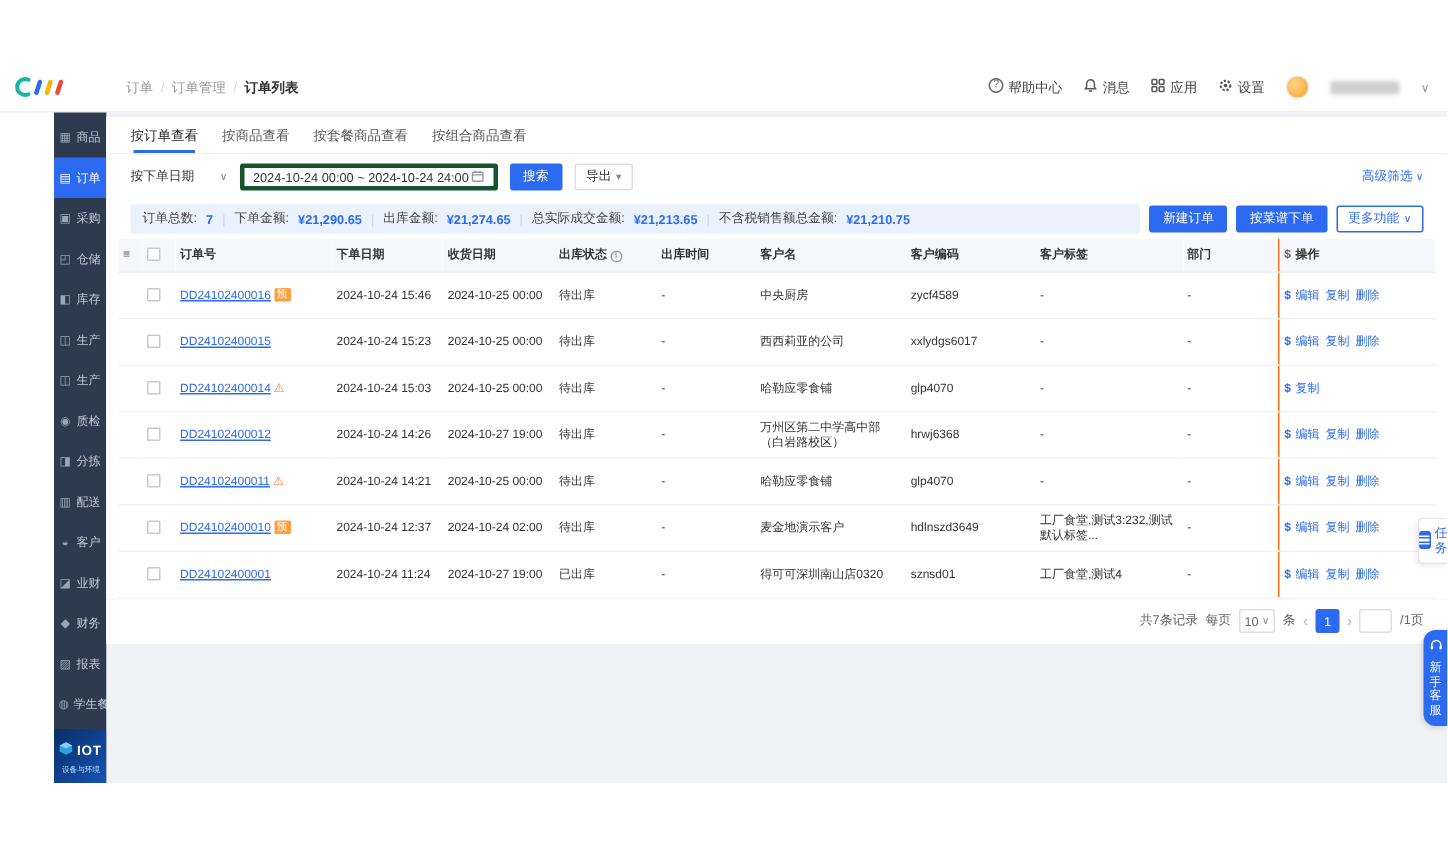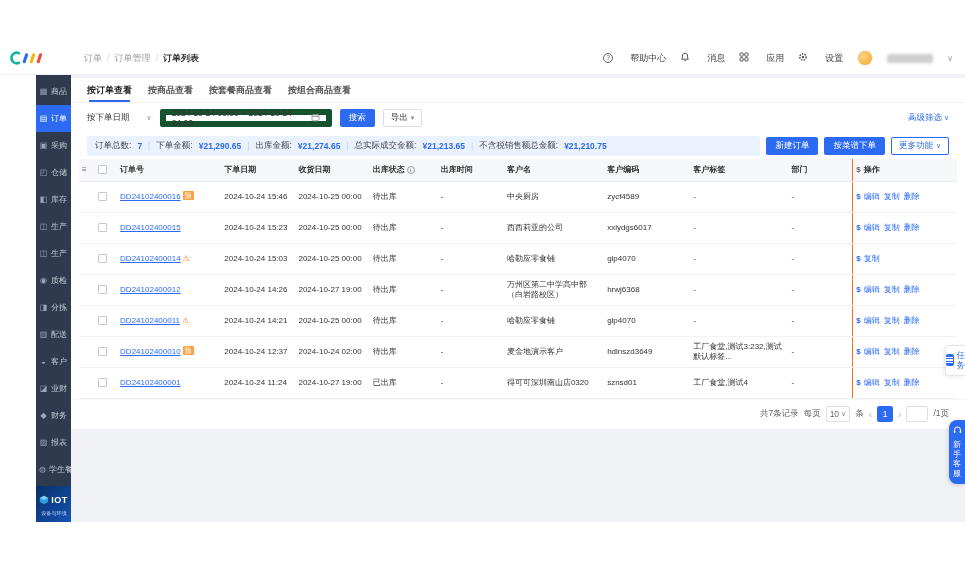--- a/index.html
+++ b/index.html
@@ -6,21 +6,21 @@
   html,body{width:965px;height:565px;background:#fff;font-family:"Liberation Sans",sans-serif;color:#333;overflow:hidden}
   .page{position:relative;width:965px;height:565px;background:#fff}
 
   
   .topbar{position:absolute;left:0;top:42px;width:965px;height:33px;background:#fff;border-bottom:1px solid #f0f0f0;display:flex;align-items:center}
   .logo{margin-left:8px;display:flex;align-items:center}
   .breadcrumb{margin-left:24px;font-size:9px;color:#999;display:flex;align-items:center;gap:5px}
   .bc-sep{color:#d8d8d8}
   .bc-current{color:#333;font-weight:700}
   .topbar-right{margin-left:auto;margin-right:12px;display:flex;align-items:center;gap:14px;font-size:9px;color:#444}
-  .top-action{display:flex;align-items:center;gap:17px;cursor:pointer}
+  .top-action{display:flex;align-items:flex-start;gap:3px;cursor:pointer}
   .icon-q{width:10px;height:10px;border:1px solid #666;border-radius:50%;font-size:7px;line-height:8px;text-align:center;color:#666}
   .avatar{width:16px;height:16px;border-radius:50%;background:radial-gradient(circle at 35% 35%,#ffd38a,#f5a623);border:1px solid #eee}
   .blur-name{width:46px;height:9px;background:#cfcfcf;border-radius:2px;filter:blur(1.5px)}
   .chev{color:#999;font-size:8px}
 
   
   .sidebar{position:absolute;left:36px;top:75px;width:35px;height:447px;background:#2e3a4d;display:flex;flex-direction:column}
   .side-menu{flex:1;padding-top:3px}
   .side-item{height:27px;display:flex;align-items:center;gap:3px;padding-left:3px;color:#c2cad6;font-size:8px;cursor:pointer;white-space:nowrap}
   .side-item .s-icon{font-size:8px;width:9px;text-align:center;color:#9aa6b8}
@@ -28,28 +28,28 @@
   .side-item.active .s-icon{color:#fff}
   .side-logo{height:36px;background:linear-gradient(135deg,#0a2f66,#1553b5);display:flex;flex-direction:column;align-items:center;justify-content:center;color:#fff;cursor:pointer}
   .side-logo .row1{display:flex;align-items:center;gap:2px}
   .side-logo b{font-size:9px;letter-spacing:.5px}
   .side-logo .sub{font-size:6px;color:#bcd8ff;transform:scale(.85)}
 
   
   .main{position:absolute;left:71px;top:75px;width:894px;height:447px;background:#f0f2f5}
   .card{margin-top:3px;background:#fff}
 
-  .tabs{height:25px;display:flex;align-items:center;gap:16px;padding:0 16px;font-size:9px;font-weight:700;color:#333;border-bottom:1px solid #f2f2f2;background:#fff}
+  .tabs{height:25px;display:flex;align-items:center;gap:16px;padding:0 16px;font-size:9px;font-weight:400;color:#333;border-bottom:1px solid #f2f2f2;background:#fff}
   .tab{position:relative;height:100%;display:flex;align-items:center;cursor:pointer;color:#555}
   .tab.active{color:#222}
   .tab.active:after{content:"";position:absolute;left:2px;right:2px;bottom:0;height:2px;background:#2d6af2}
 
   .filter-row{height:30px;display:flex;align-items:center;gap:8px;padding:0 16px;font-size:8.5px;background:#fff}
   .date-type{display:flex;align-items:center;gap:17px;cursor:pointer;color:#333}
-  .ctl{height:18px;border:6px solid #14532d;border-radius:2px;background:#fff;display:flex;align-items:center;padding:0 6px;color:#333}
+  .ctl{height:18px;border:3px solid #14532d;border-radius:2px;background:#fff;display:flex;align-items:center;padding:0 6px;color:#333}
   .date-range{width:172px;justify-content:space-between;cursor:pointer}
   .search-input{width:190px;height:18px;border:1px solid #dcdfe6;border-radius:2px;font-size:8.5px;padding:0 6px;color:#333;outline:none;font-family:"Liberation Sans",sans-serif}
   .search-input::placeholder{color:#bfbfbf}
   .btn-primary{height:18px;background:#2d6af2;color:#fff;border:none;border-radius:2px;font-size:8.5px;padding:0 9px;cursor:pointer;display:flex;align-items:center;gap:2px;font-family:"Liberation Sans",sans-serif}
   .btn-plain{height:18px;border:1px solid #dcdfe6;background:#fff;border-radius:2px;font-size:8.5px;padding:0 7px;display:flex;align-items:center;gap:3px;cursor:pointer;color:#333}
   .caret{font-size:7px;color:#888}
   .adv{margin-left:auto;color:#2d6af2;display:flex;align-items:center;gap:2px;cursor:pointer}
 
   .summary-row{height:26px;display:flex;align-items:center;gap:6px;padding:0 16px;background:#fff}
   .summary-strip{flex:1;background:#eaf2fe;height:20px;display:flex;align-items:center;gap:6px;padding:0 8px;font-size:8.5px;border-radius:2px;overflow:hidden;white-space:nowrap}

